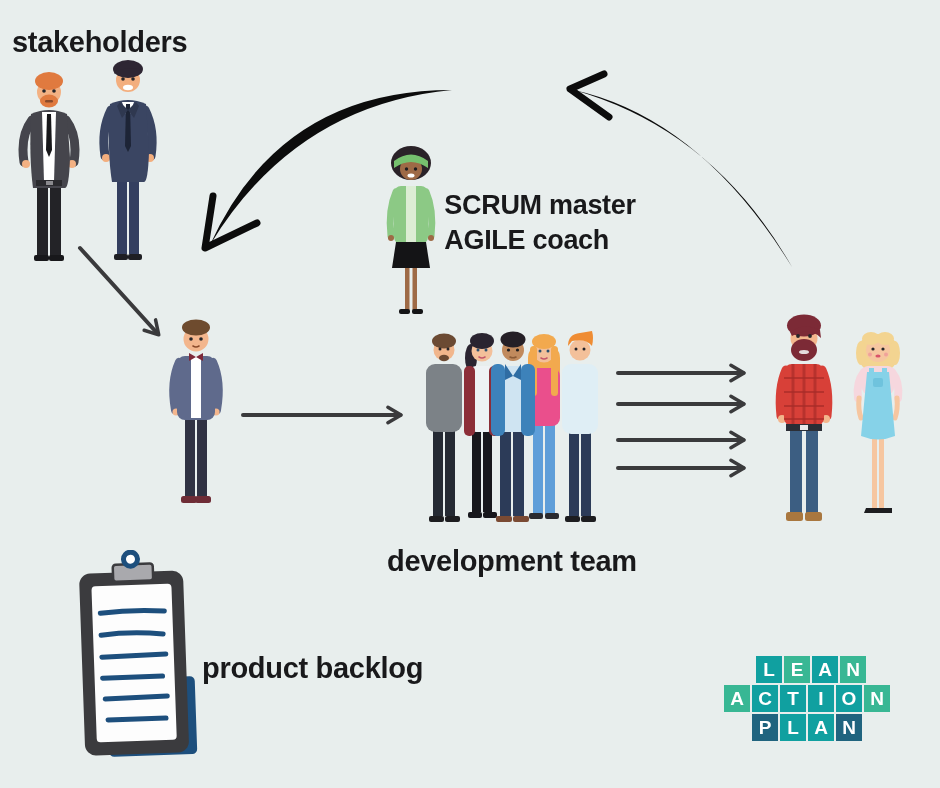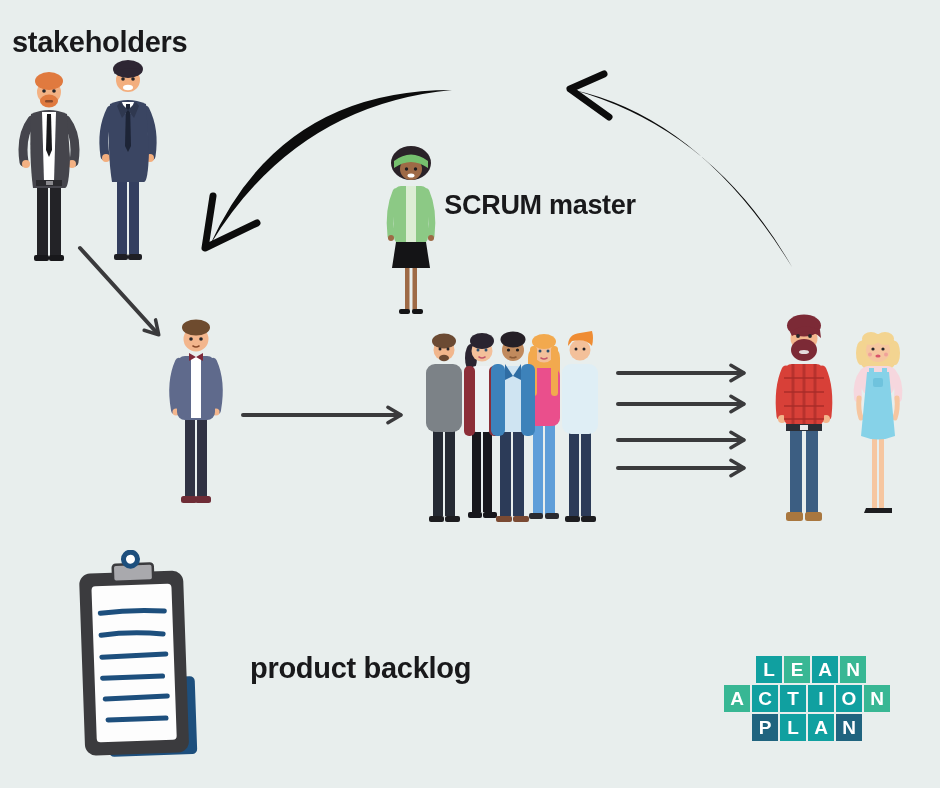--- a/index.html
+++ b/index.html
@@ -37,26 +37,28 @@
 </style>
 </head>
 <body>
 
 <div id="stage">
 
   <div class="label" style="left:12px;top:26px;">stakeholders</div>
 
   <div class="scrum-label">
     <div>SCRUM master</div>
+    <div>AGILE coach</div>
   </div>
 
 
-
-
-  <div class="label" style="left:202px;top:652px;margin-left:48px;">product backlog</div>
+  <div class="label" style="left:387px;top:545px;">development team</div>
+
+
+  <div class="label" style="left:202px;top:652px;">product backlog</div>
 
   <svg class="fig" style="left:18px;top:70px;" width="62" height="198" viewBox="0 0 62 198">
     <path d="M6,92 Q2,66 14,50" stroke="#45454c" stroke-width="9" fill="none" stroke-linecap="round"></path>
     <path d="M56,92 Q60,66 48,50" stroke="#45454c" stroke-width="9" fill="none" stroke-linecap="round"></path>
     <circle cx="8" cy="94" r="4" fill="#f3b183"></circle>
       <circle cx="54" cy="94" r="4" fill="#f3b183"></circle>
     <rect x="19" y="116" width="11" height="70" fill="#232327"></rect>
     <rect x="32" y="116" width="11" height="70" fill="#232327"></rect>
     <rect x="16" y="185" width="15" height="6" rx="2" fill="#18181b"></rect>
     <rect x="31" y="185" width="15" height="6" rx="2" fill="#18181b"></rect>

